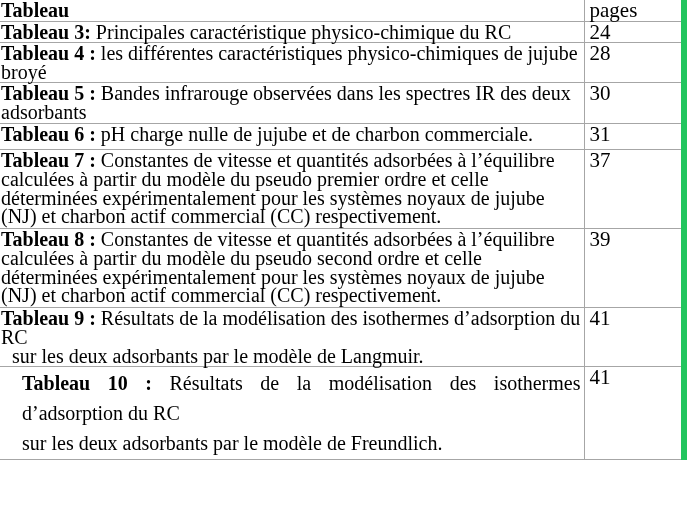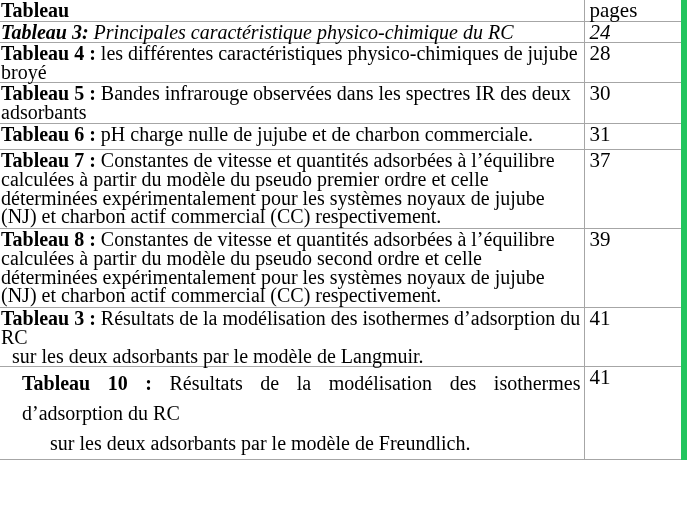--- a/index.html
+++ b/index.html
@@ -55,42 +55,41 @@
   }
 
   .lbl-strong {
     font-weight: bold;
   }
 
   
   tr.r-head td      { height: 17px; }
   tr.r-1 td         { height: 37px; }
   tr.r-2 td         { height: 17px; }
-  tr.r-3 td         { height: 17px; font-style: italic; }
+  tr.r-3 td         { height: 17px; }
   tr.r-4 td         { height: 17px; }
   tr.r-5 td         { height: 38px; }
   tr.r-6 td         { height: 23px; }
   tr.r-7 td         { height: 76px; }
   tr.r-8 td         { height: 76px; margin-left: 40px; }
   tr.r-9 td         { height: 55px; }
   tr.r-10 td        { height: 74px; padding-left: 24px; }
 
   
   .indent-sm { padding-left: 11px; display: inline-block; }
 
   
   .just-block {
     text-align: justify;
     text-justify: inter-word;
     line-height: 30px;
     margin-left: -2px;
   }
   .just-block .tail {
     text-align: left;
-    margin-left: 28px;
   }
 </style>
 </head>
 <body>
 
 <div class="page">
 
   <table class="toc">
     <colgroup>
       <col class="c-label">
@@ -158,21 +157,21 @@
         <td>
           <span class="lbl-strong">Tableau 8 :</span><span> Constantes de vitesse et quantités adsorbées à l’équilibre calculées à partir du modèle du pseudo second ordre et celle déterminées expérimentalement pour les systèmes noyaux de jujube (NJ) et charbon actif commercial (CC) respectivement.</span>
         </td>
         <td class="page-cell">
           <span>39</span>
         </td>
       </tr>
 
       <tr class="r-9">
         <td>
-          <span class="lbl-strong">Tableau 3 :</span><span> Résultats de la modélisation des isothermes d’adsorption du RC</span><br>
+          <span class="lbl-strong">Tableau 9 :</span><span> Résultats de la modélisation des isothermes d’adsorption du RC</span><br>
           <span class="indent-sm">sur les deux adsorbants  par le modèle de Langmuir.</span>
         </td>
         <td class="page-cell">
           <span>41</span>
         </td>
       </tr>
 
       <tr class="r-10">
         <td>
           <div class="just-block">

